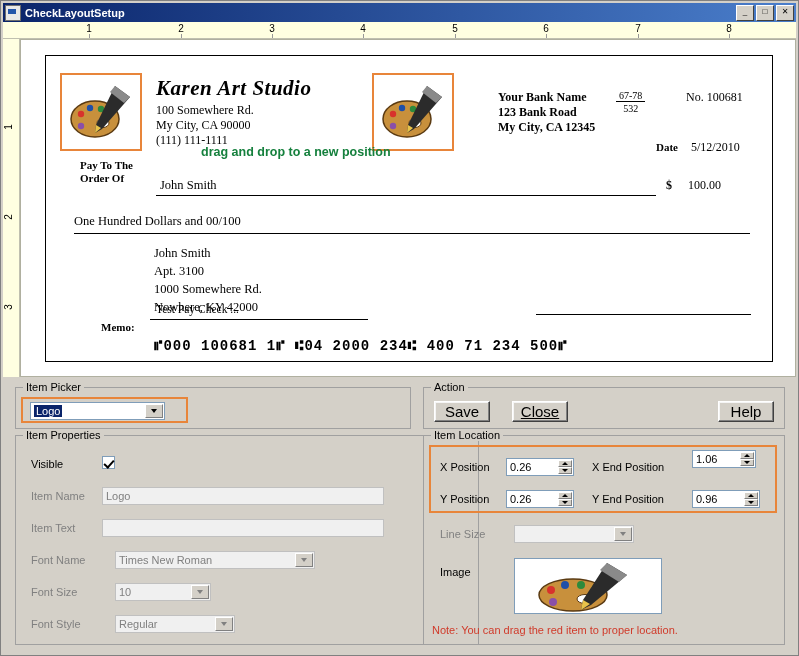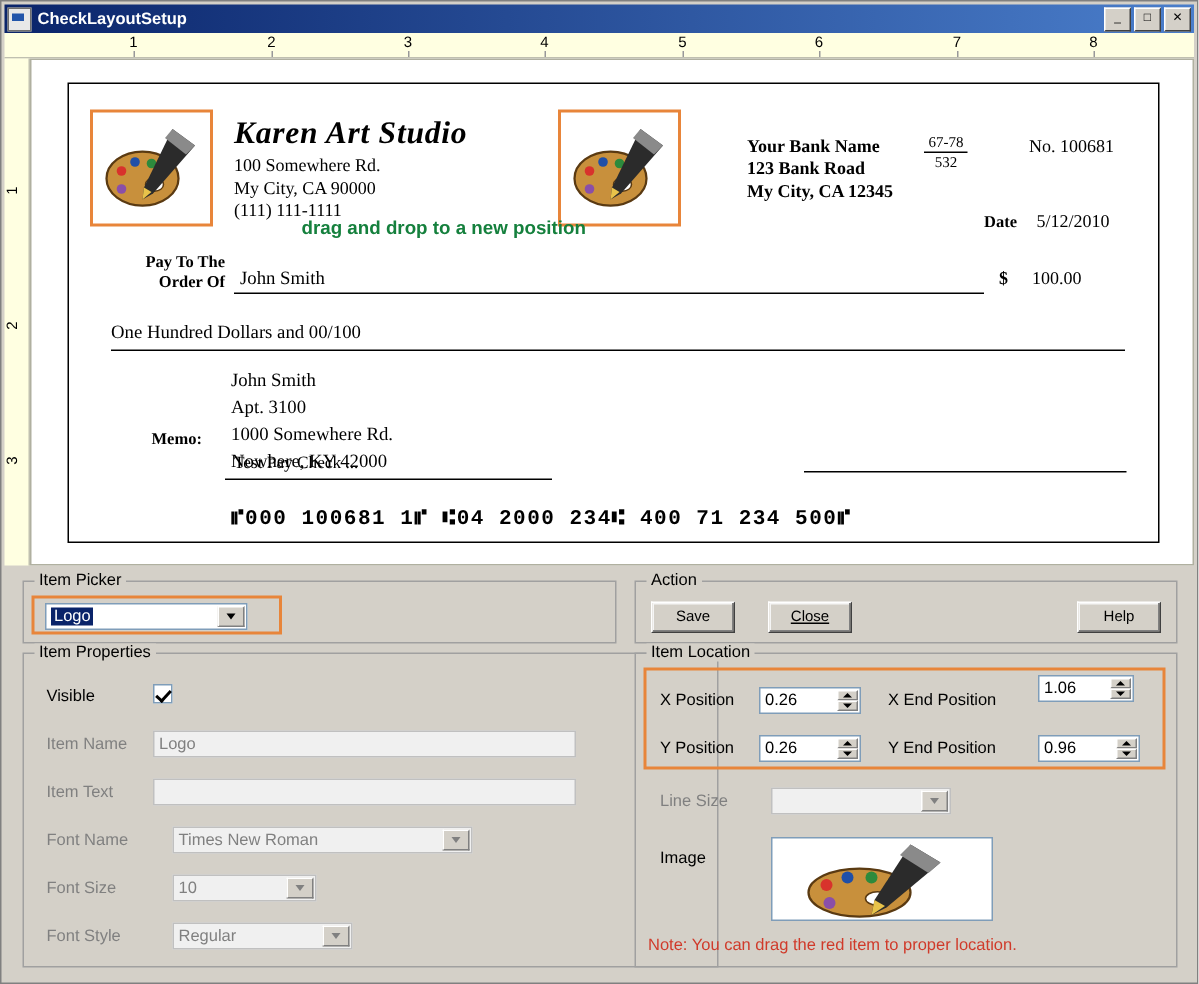--- a/index.html
+++ b/index.html
@@ -192,25 +192,24 @@
   .date-row {
     position: absolute;
     left: 610px; top: 84px;
     font-size: 12px;
     font-family: "Liberation Serif", serif;
   }
   .date-row .lbl { font-weight: bold; margin-right: 10px; }
 
   .payto-label {
     position: absolute;
-    left: 34px; top: 113px;
+    left: 34px; top: 103px;
     font-size: 11px;
     font-weight: bold;
     line-height: 13px;
-    text-align: right;
     width: 70px;
     font-family: "Liberation Serif", serif;
   }
   .payee-name {
     position: absolute;
     left: 114px; top: 122px;
     font-size: 12.5px;
     font-family: "Liberation Serif", serif;
   }
   .payee-line {
@@ -246,21 +245,21 @@
   }
   .addr-block {
     position: absolute;
     left: 108px; top: 188px;
     font-size: 12.5px;
     line-height: 18px;
     font-family: "Liberation Serif", serif;
   }
   .memo-label {
     position: absolute;
-    left: 55px; top: 231px;
+    left: 55px; top: 265px;
     font-size: 11px;
     font-weight: bold;
     font-family: "Liberation Serif", serif;
   }
   .memo-val {
     position: absolute;
     left: 110px; top: 247px;
     font-size: 11.5px;
     font-family: "Liberation Serif", serif;
   }
@@ -346,21 +345,21 @@
     border-top: 4px solid #000;
   }
   .combo.disabled .arrow .tri { border-top-color: #808080; }
 
   .btn {
     background: #d4d0c8;
     border: 1px solid #ffffff;
     border-right-color: #404040;
     border-bottom-color: #404040;
     box-shadow: inset -1px -1px 0 #808080, inset 1px 1px 0 #f5f5f5;
-    font-size: 10px;
+    font-size: 15px;
     text-align: center;
     color: #000;
     font-family: "Liberation Sans", sans-serif;
     box-sizing: border-box;
     display: flex; align-items: center; justify-content: center;
   }
 
   .spin {
     position: relative;
     background: #ffffff;

